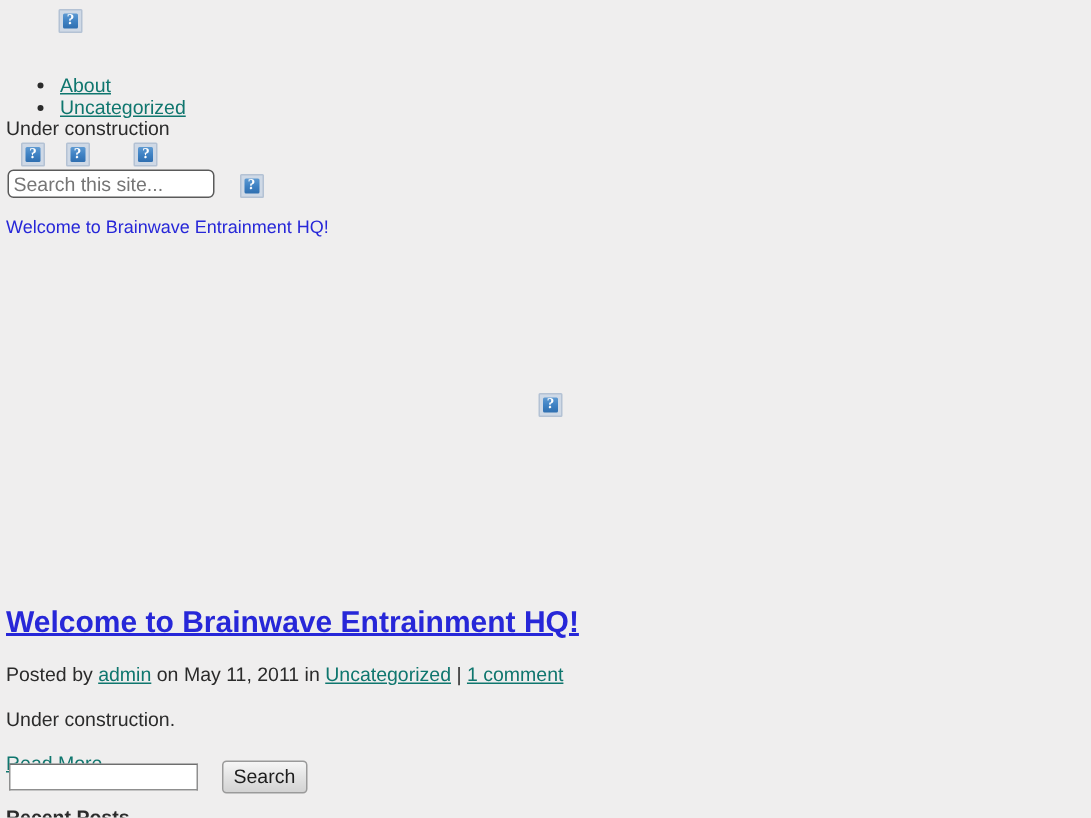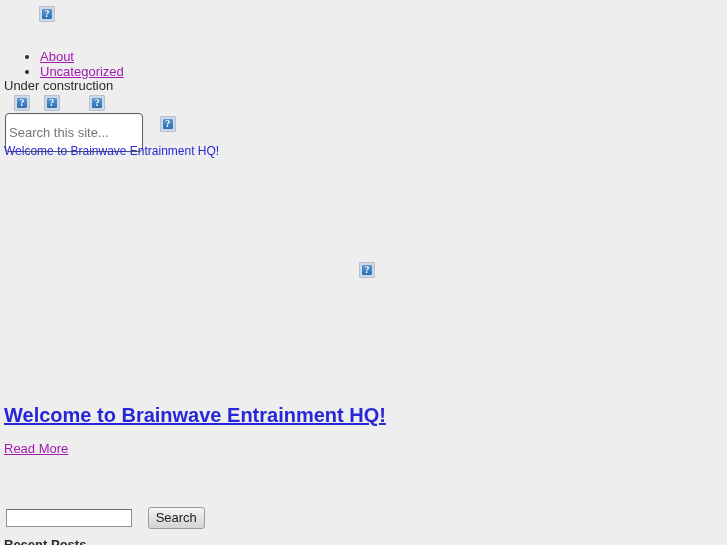--- a/index.html
+++ b/index.html
@@ -11,21 +11,21 @@
     height: 545px;
     background: #efeeee;
     font-family: "Liberation Sans", sans-serif;
     font-size: 13px;
     color: #2b2b2b;
     overflow: hidden;
     position: relative;
   }
 
   a {
-    color: #a21caf;
+    color: #0f766e;
     text-decoration: underline;
   }
 
   
   .broken-img {
     display: inline-block;
     width: 16px;
     height: 16px;
     vertical-align: middle;
     background: #cfd9e6;
@@ -111,21 +111,21 @@
   
   .search-row {
     position: absolute;
     left: 5px;
     top: 113px;
   }
   .search-row input[type="text"] {
     width: 130px;
     height: 17px;
     box-sizing: content-box;
-    padding: 10px 3px;
+    padding: 0 3px;
     font-family: "Liberation Sans", sans-serif;
     font-size: 13px;
     color: #2b2b2b;
     background: #ffffff;
     border: 1px solid #5a5a5a;
     border-radius: 4px;
     outline: none;
   }
   .search-row .broken-img {
     margin-left: 13px;
@@ -260,20 +260,31 @@
 <a href="#" class="welcome-link">Welcome to Brainwave Entrainment HQ!</a>
 
 <div class="center-img">
   <span class="broken-img"></span>
 </div>
 
 <div class="post">
   <h1 class="post-title">
     <a href="#">Welcome to Brainwave Entrainment HQ!</a>
   </h1>
+  <p class="post-meta">
+    <span>Posted by</span>
+    <a href="#">admin</a>
+    <span>on</span>
+    <span>May 11, 2011</span>
+    <span>in</span>
+    <a href="#">Uncategorized</a>
+    <span>|</span>
+    <a href="#">1 comment</a>
+  </p>
+  <p class="post-excerpt">Under construction.</p>
   <a href="#" class="read-more">Read More</a>
 </div>
 
 <div class="bottom-search">
   <input type="text" placeholder="" style="">
   <button type="button">Search</button>
 </div>
 
 <h3 class="widget-heading">Recent Posts</h3>
 

